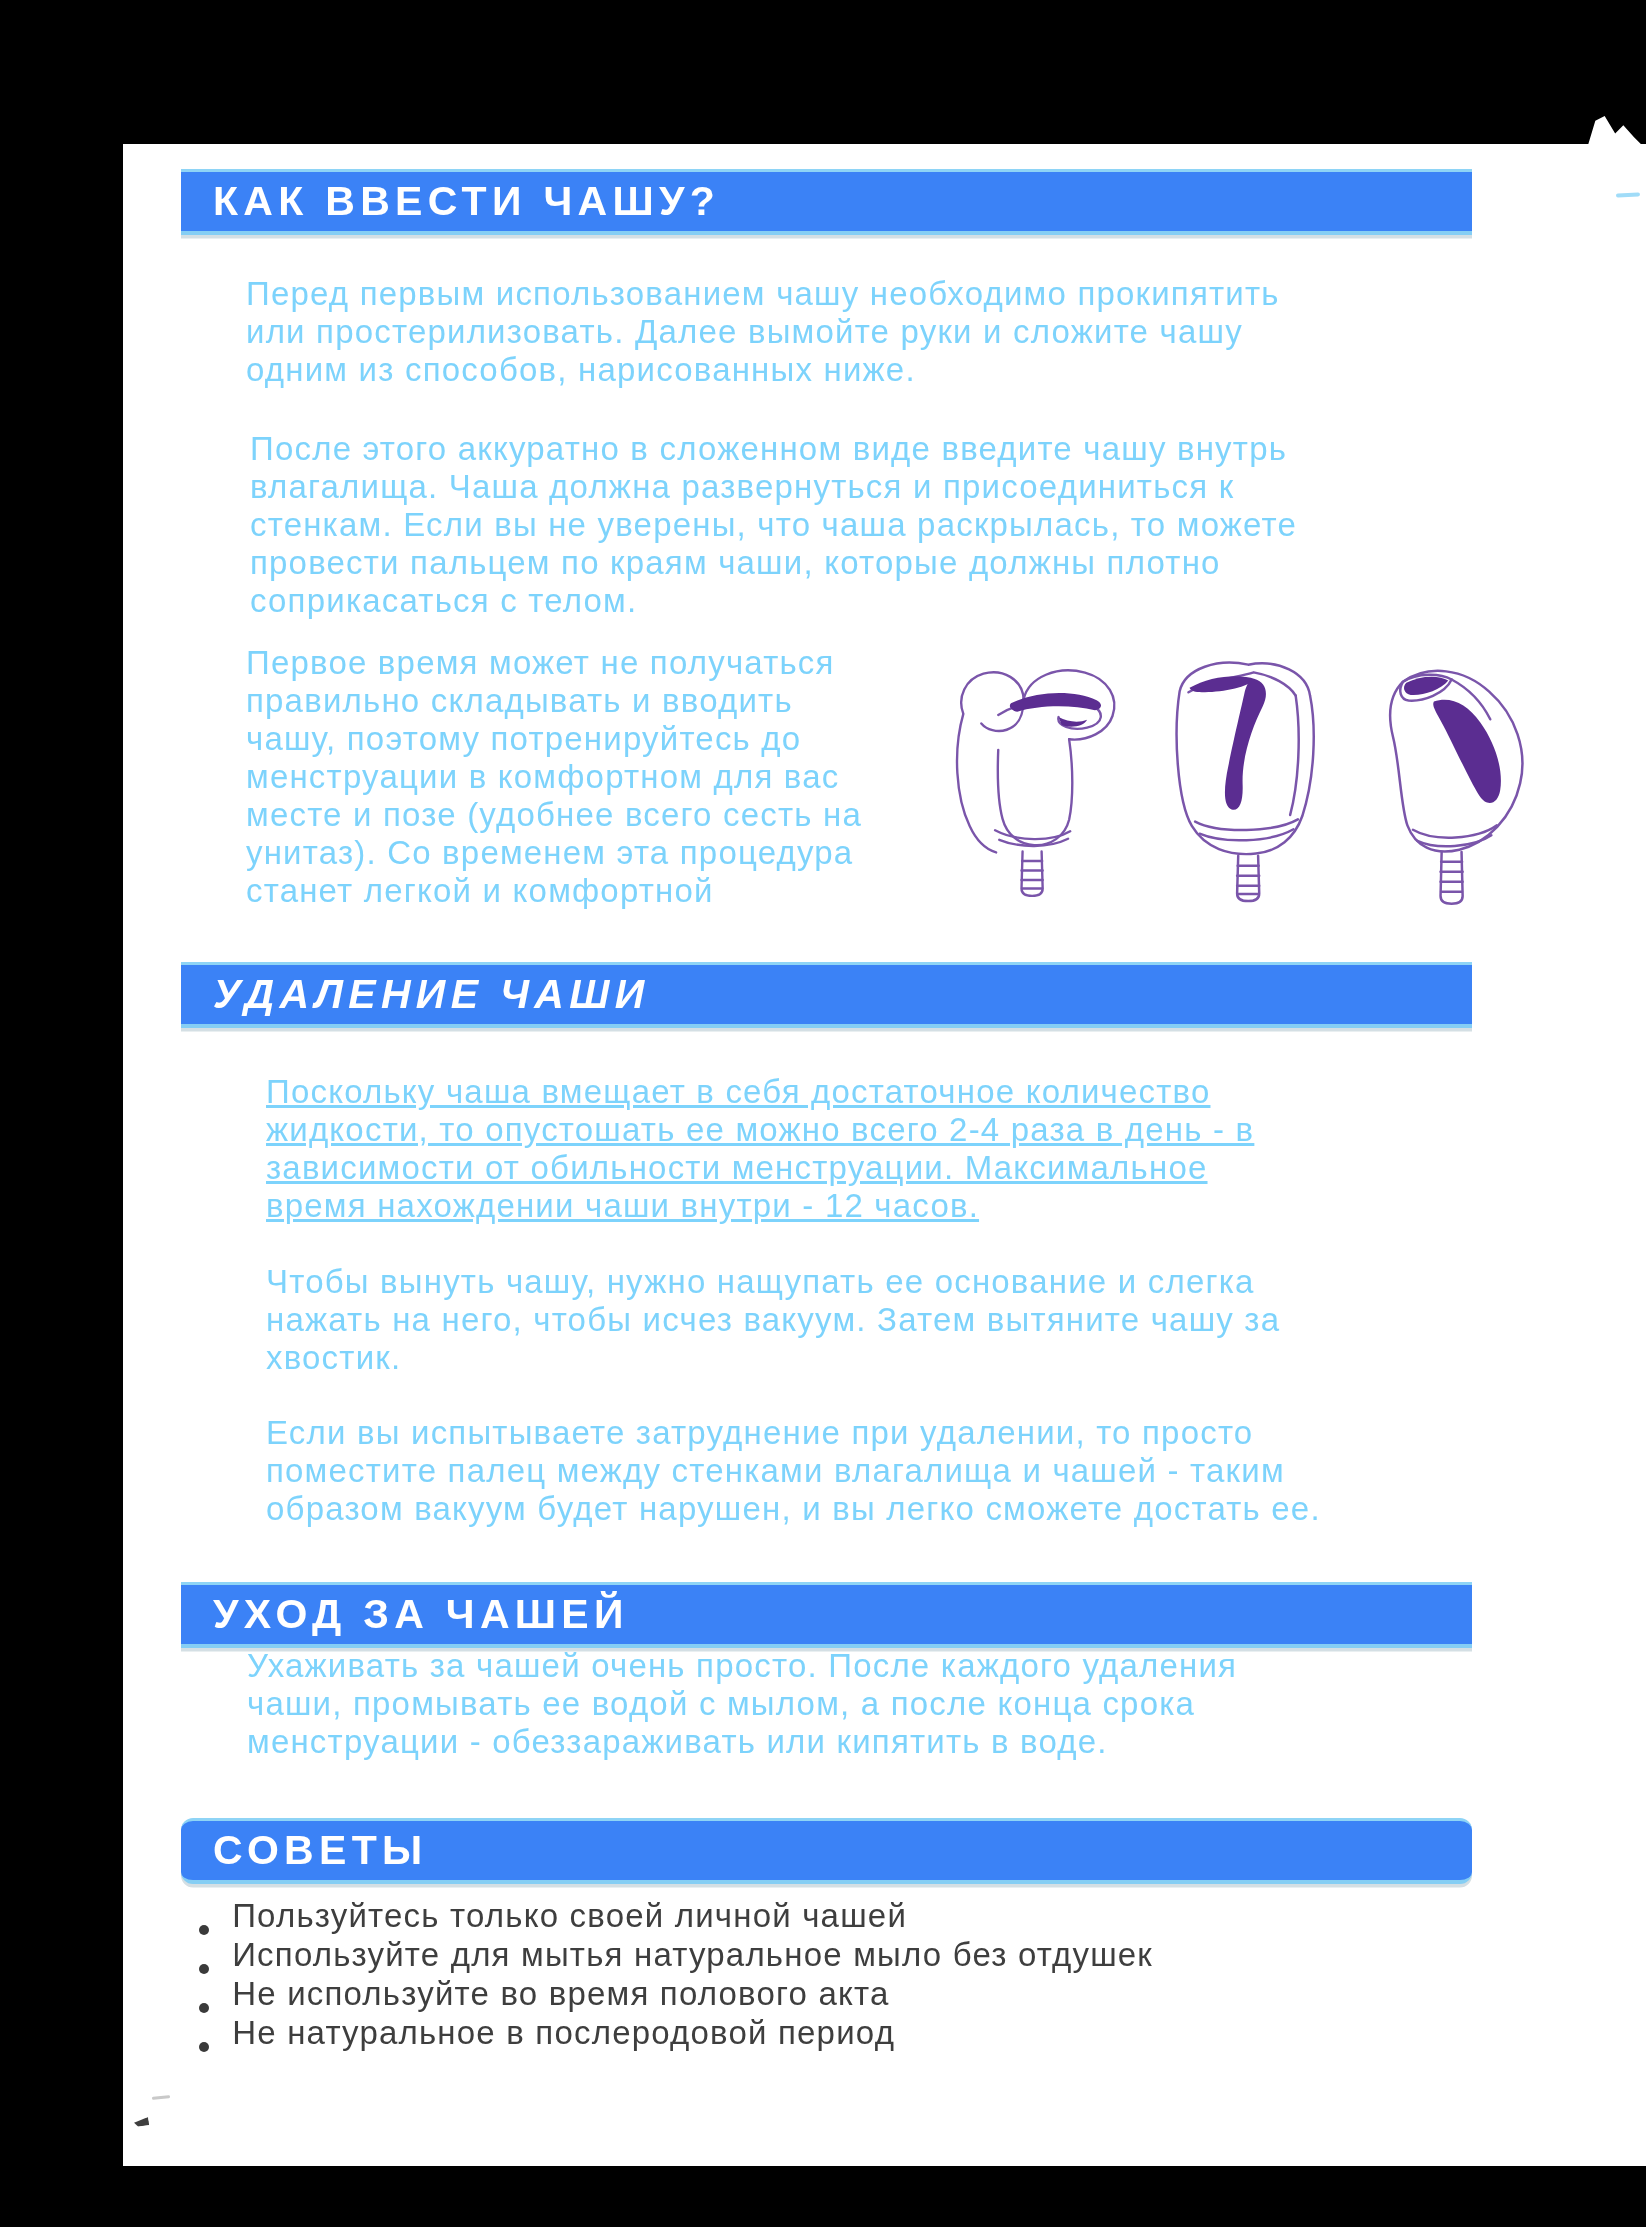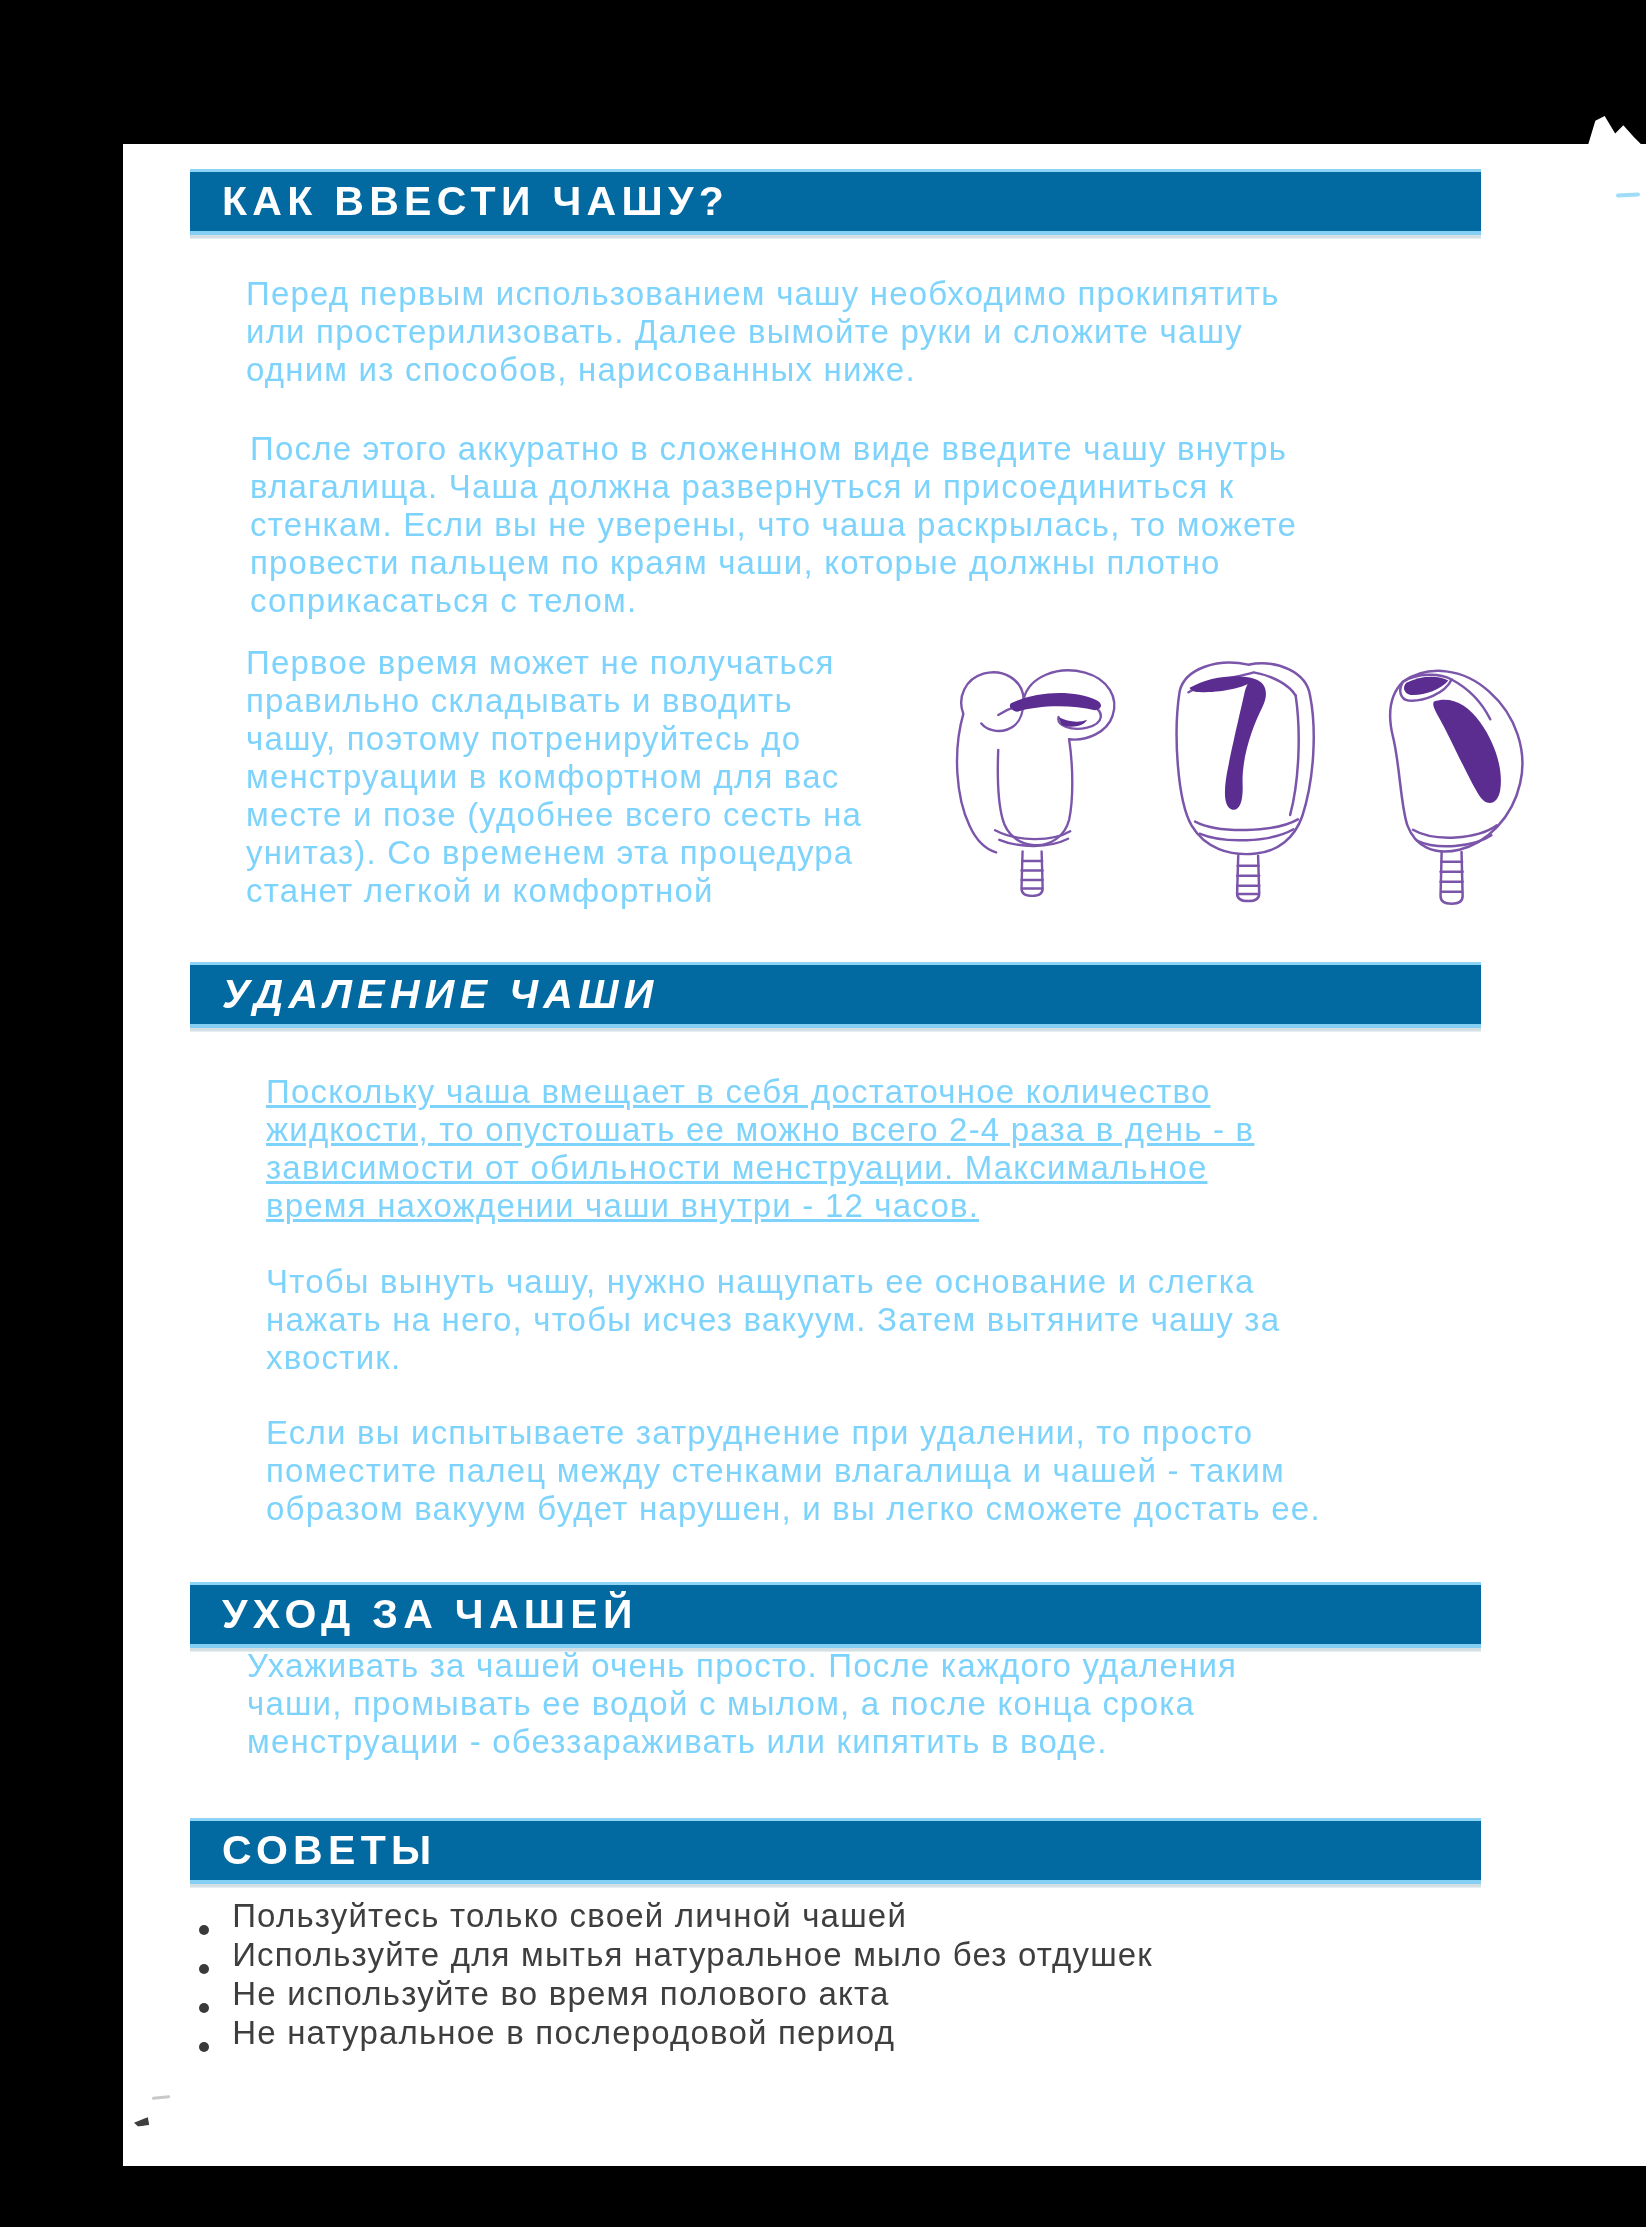--- a/index.html
+++ b/index.html
@@ -10,39 +10,39 @@
     overflow:hidden;
     font-family:"Liberation Sans","DejaVu Sans",sans-serif;
   }
   .stage{position:absolute;left:0;top:0;width:1646px;height:2227px;}
   .paper{
     position:absolute;left:123px;top:144px;
     width:1523px;height:2022px;
     background:#ffffff;
   }
   .bar{
-    position:absolute;left:190px;width:1291px;height:66px;
-    background:#0369a1;
+    position:absolute;left:181px;width:1291px;height:66px;
+    background:#3b82f6;
     border-top:3.5px solid #8ed4f6;
     border-bottom:4.1px solid #85cef4;
     box-shadow:0 3.5px 0 #d4dfe4;
     box-sizing:border-box;
     display:flex;align-items:center;
   }
   .bar span{
     color:#ffffff;
     font-size:41px;font-weight:bold;
     letter-spacing:5.3px;
     padding-left:32px;
     white-space:nowrap;
   }
   .bar1{top:169px;}
   .bar2{top:962px;font-style:italic;}
   .bar3{top:1565px;margin-top:17px;}
-  .bar4{top:1818px;}
+  .bar4{top:1818px;border-radius:12px;}
   .para{
     position:absolute;
     margin:0;
     color:#7dd3fc;
     font-size:33px;
     line-height:38px;
     letter-spacing:1.2px;
     white-space:pre-line;
     width:1235px;
   }

